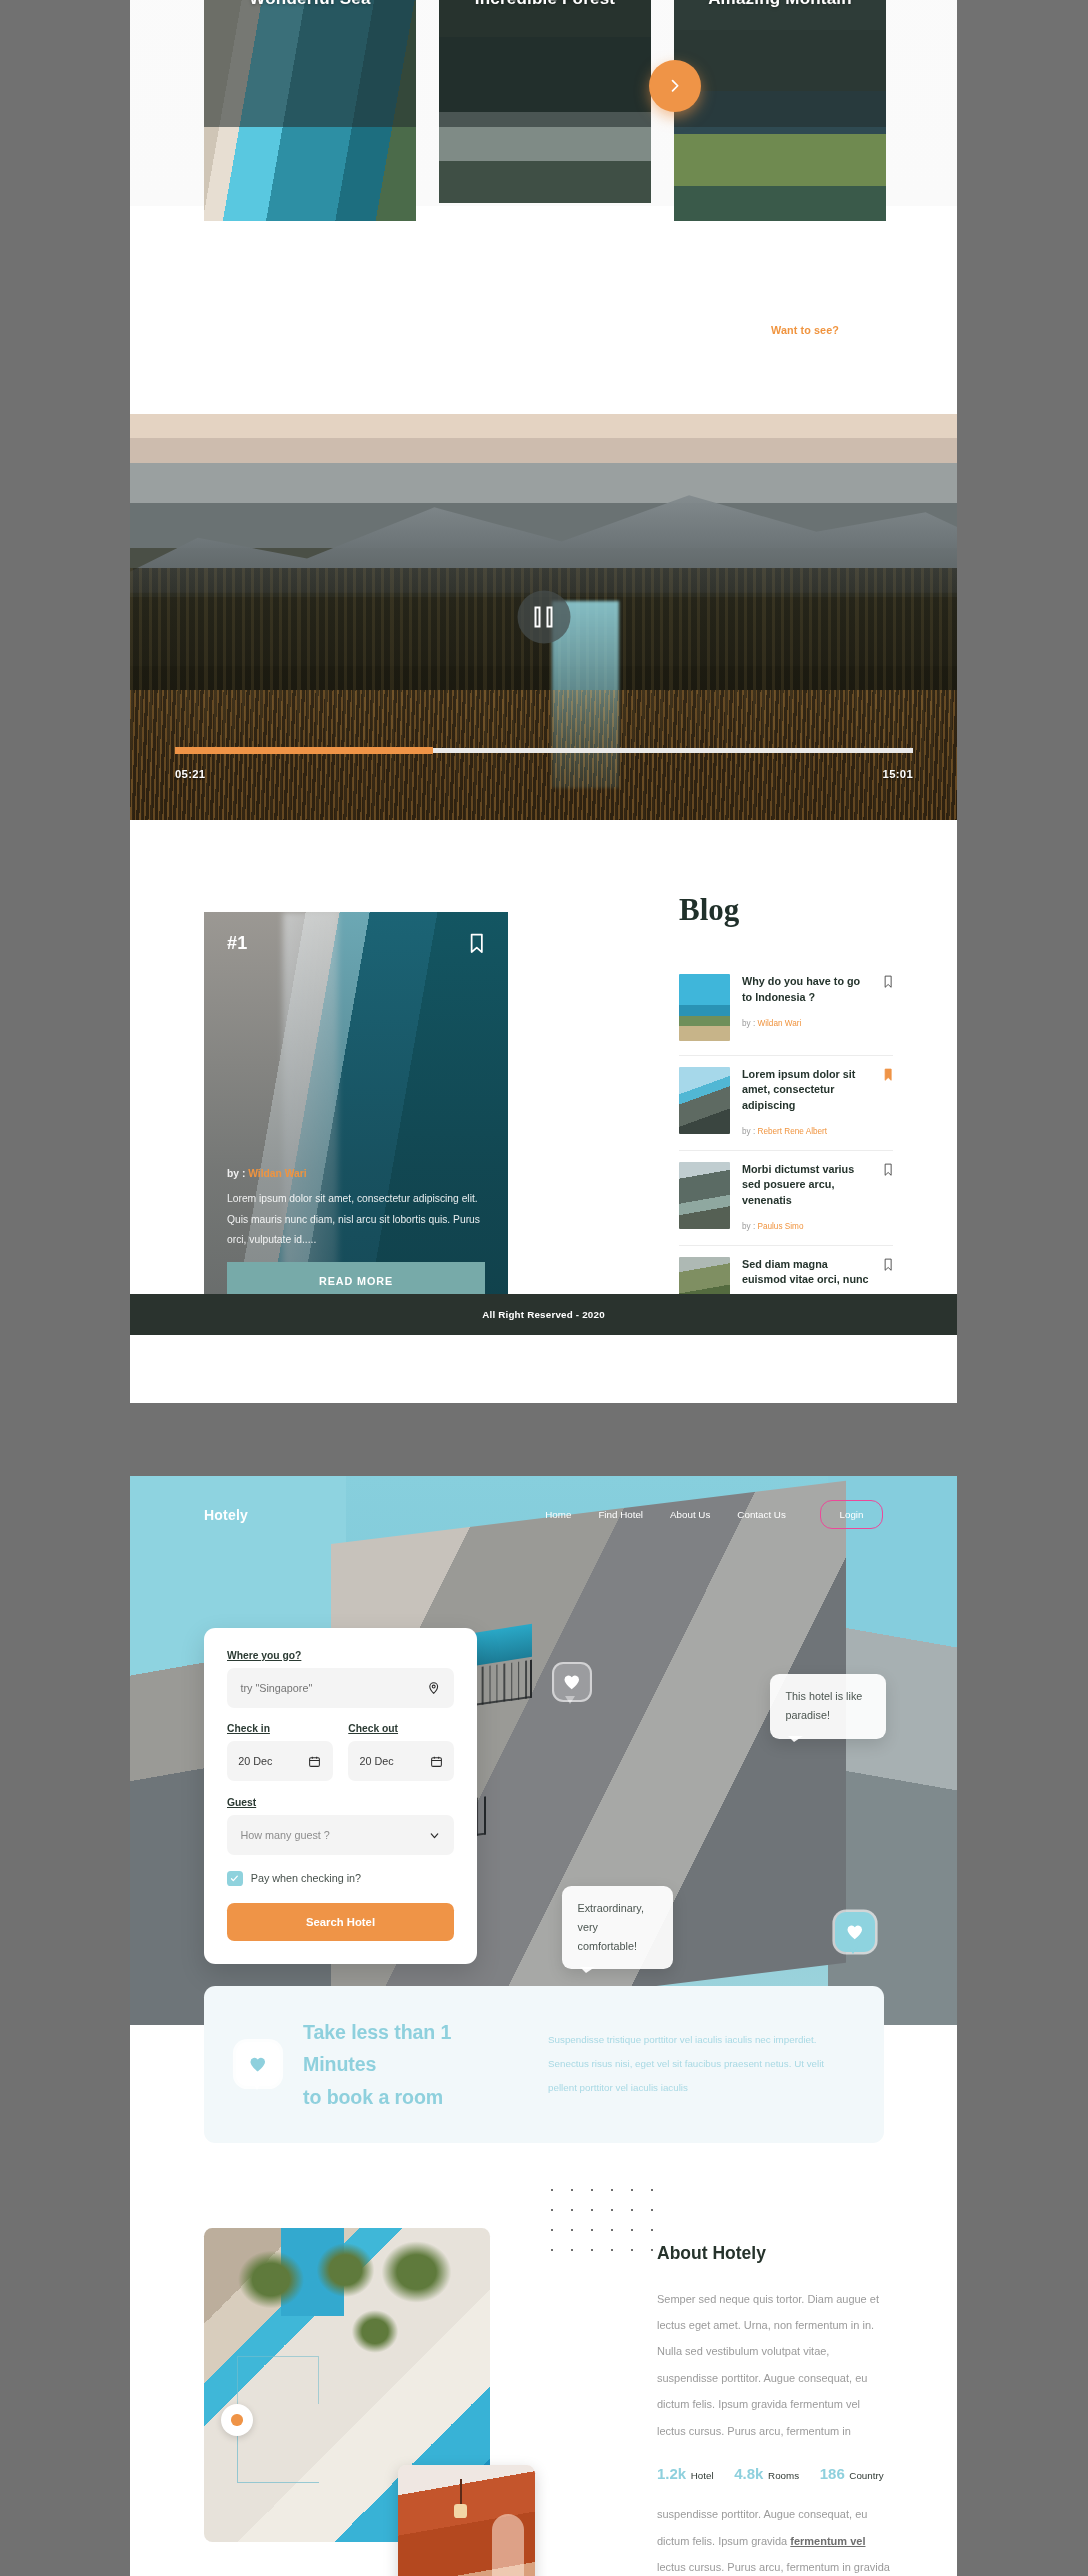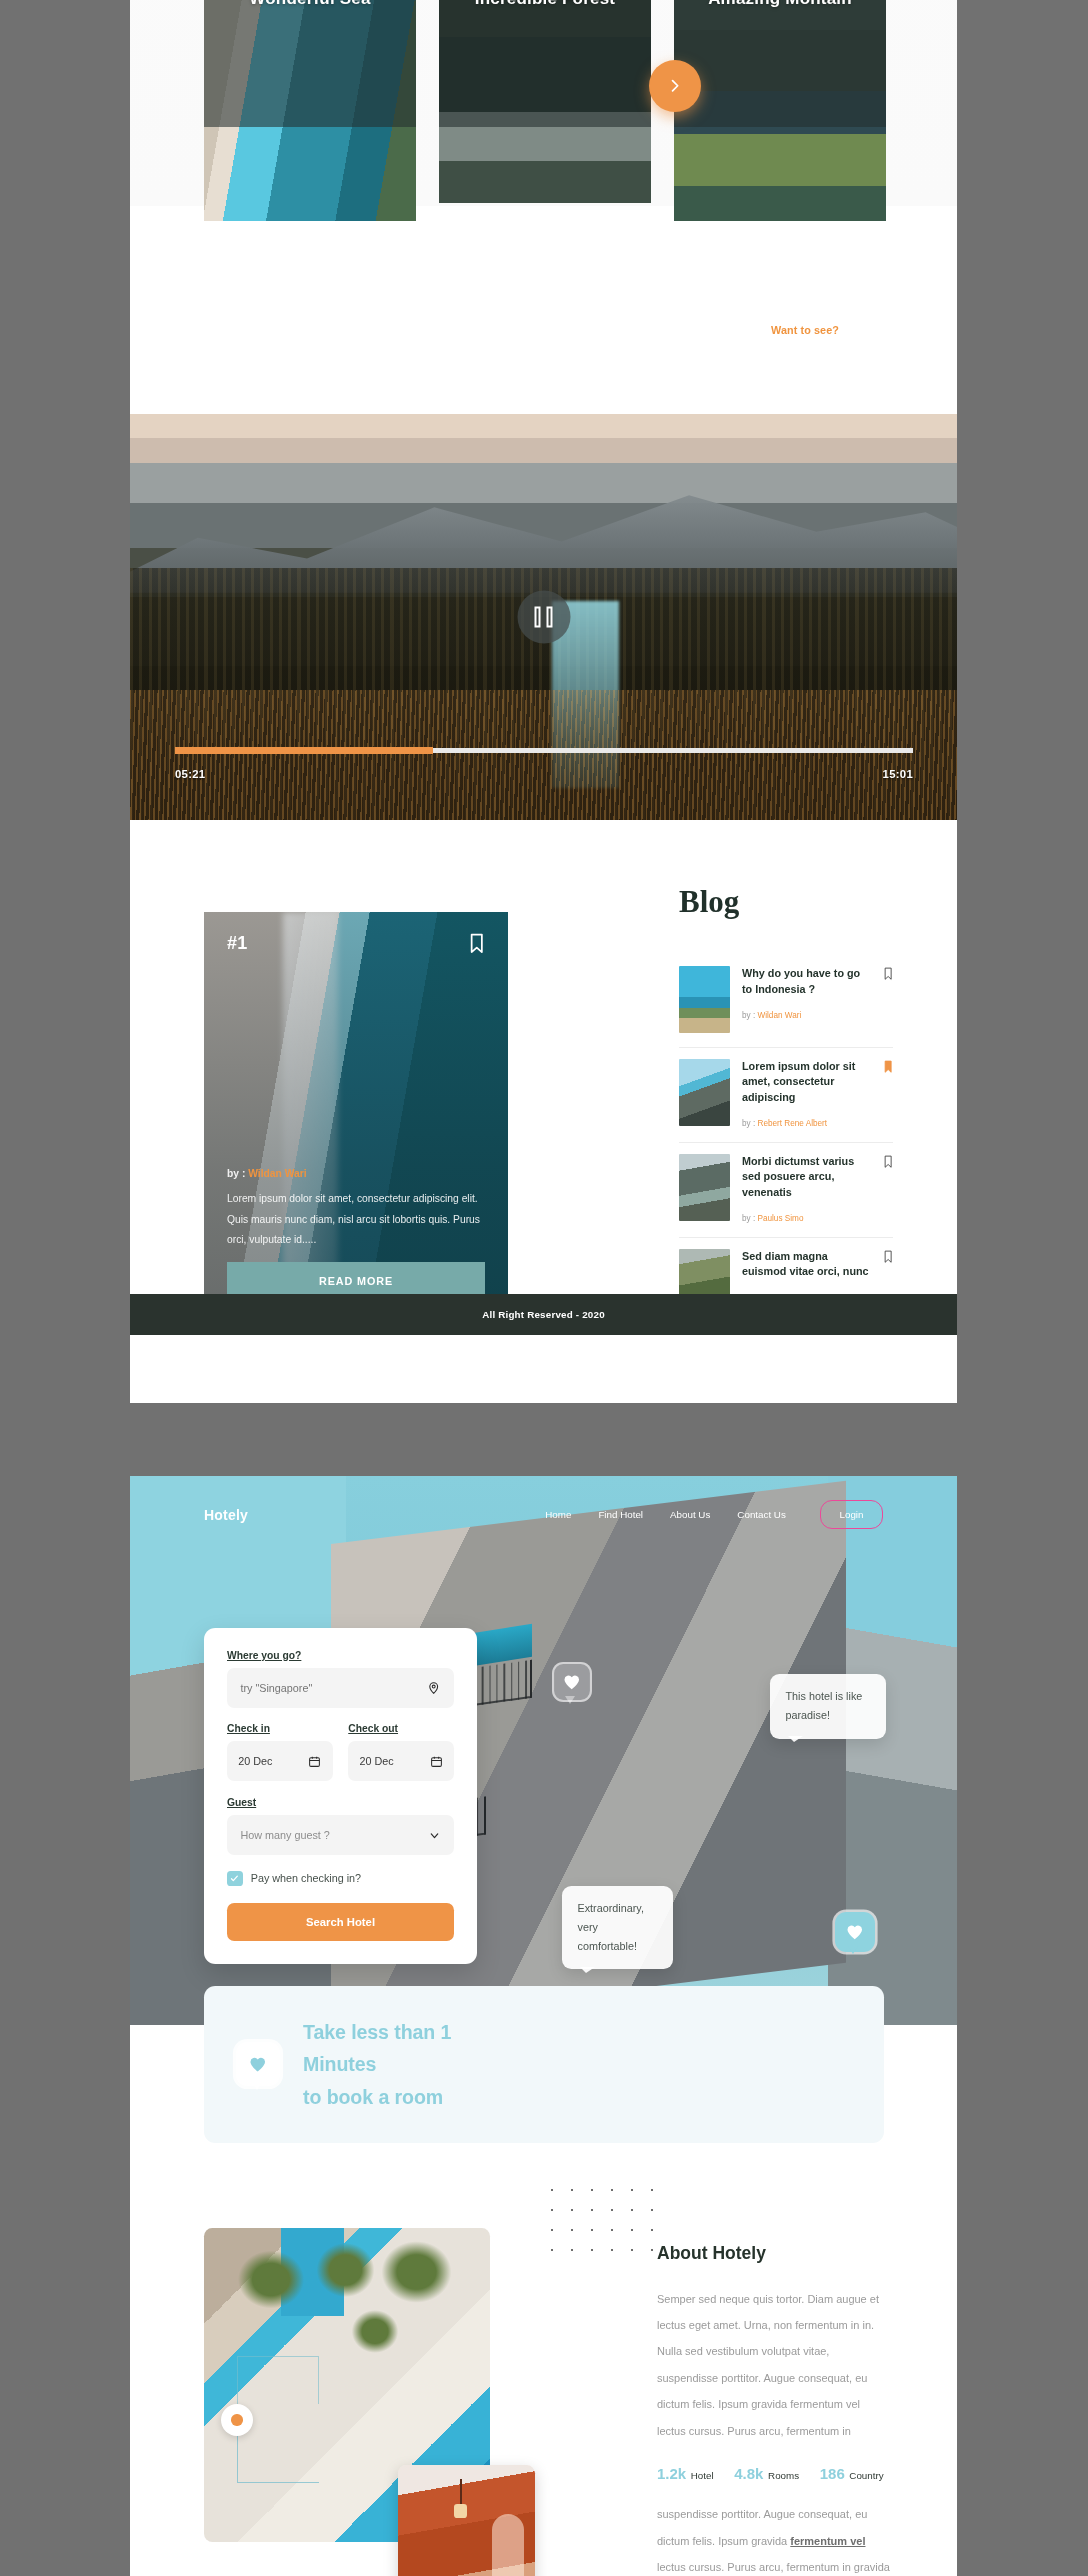--- a/index.html
+++ b/index.html
@@ -259,21 +259,21 @@
     padding: 13px 0;
     font-size: 10.8px;
     font-weight: 800;
     letter-spacing: 0.9px;
     cursor: pointer;
     font-family: inherit;
   }
 
   .blog-right {
     position: absolute;
-    left: 549px; top: 64px;
+    left: 549px; top: 72px;
     width: 214px;
   }
   .blog-h {
     font-family: "Liberation Serif", serif;
     font-weight: 700;
     font-size: 31px;
     color: #20302a;
     margin-bottom: 35px;
   }
   .blog-item {
@@ -869,20 +869,21 @@
   <div class="promo">
     <div class="promo-icon">
       <svg width="17.5" height="16.5" viewBox="0 0 24 22" fill="#8ed0dd">
           <path d="M12 21S2 13.6 2 7.6A5.6 5.6 0 0 1 12 4.4 5.6 5.6 0 0 1 22 7.6C22 13.6 12 21 12 21z"></path>
         </svg>
     </div>
     <div class="promo-title">
       <div>Take less than 1 Minutes</div>
       <div>to book a room</div>
     </div>
+    <div class="promo-text">Suspendisse tristique porttitor vel iaculis iaculis nec imperdiet. Senectus risus nisi, eget vel sit faucibus praesent netus. Ut velit pellent porttitor vel iaculis iaculis</div>
   </div>
 
   <div class="about">
     <div class="dots"></div>
 
     <div class="about-photo">
       <div class="pool"></div>
       <div class="palm p1"></div>
       <div class="palm p2"></div>
       <div class="palm p3"></div>

